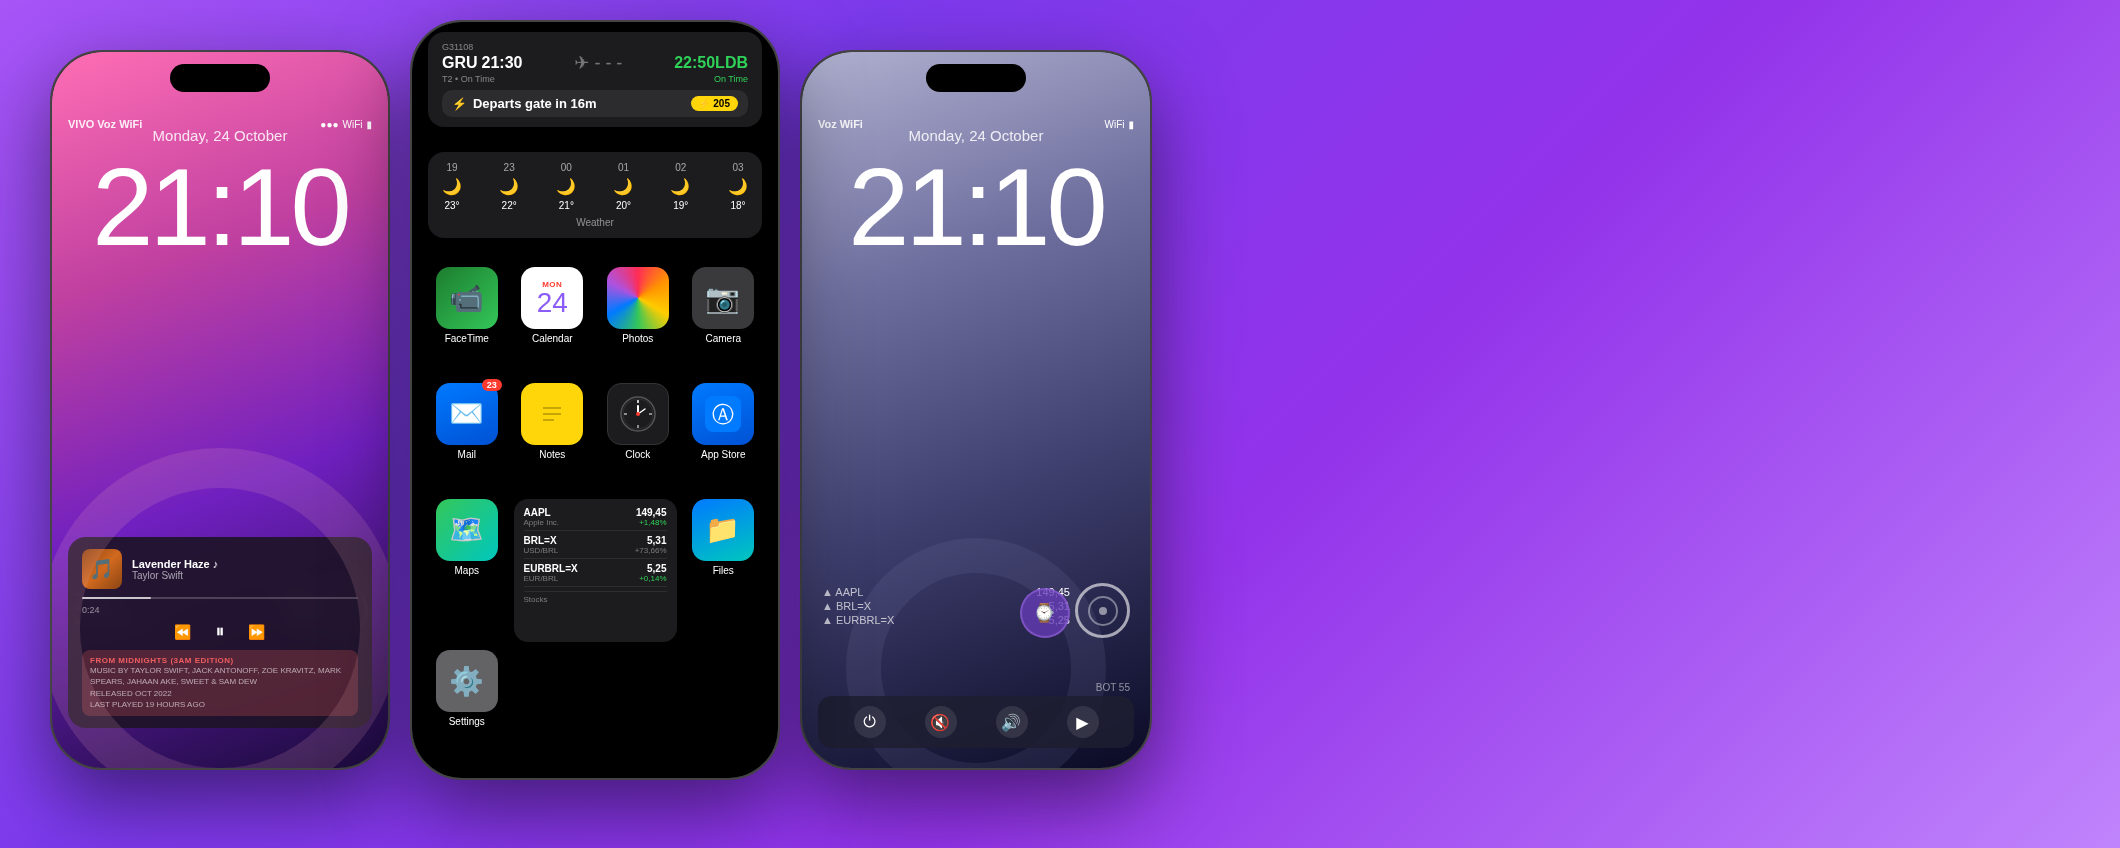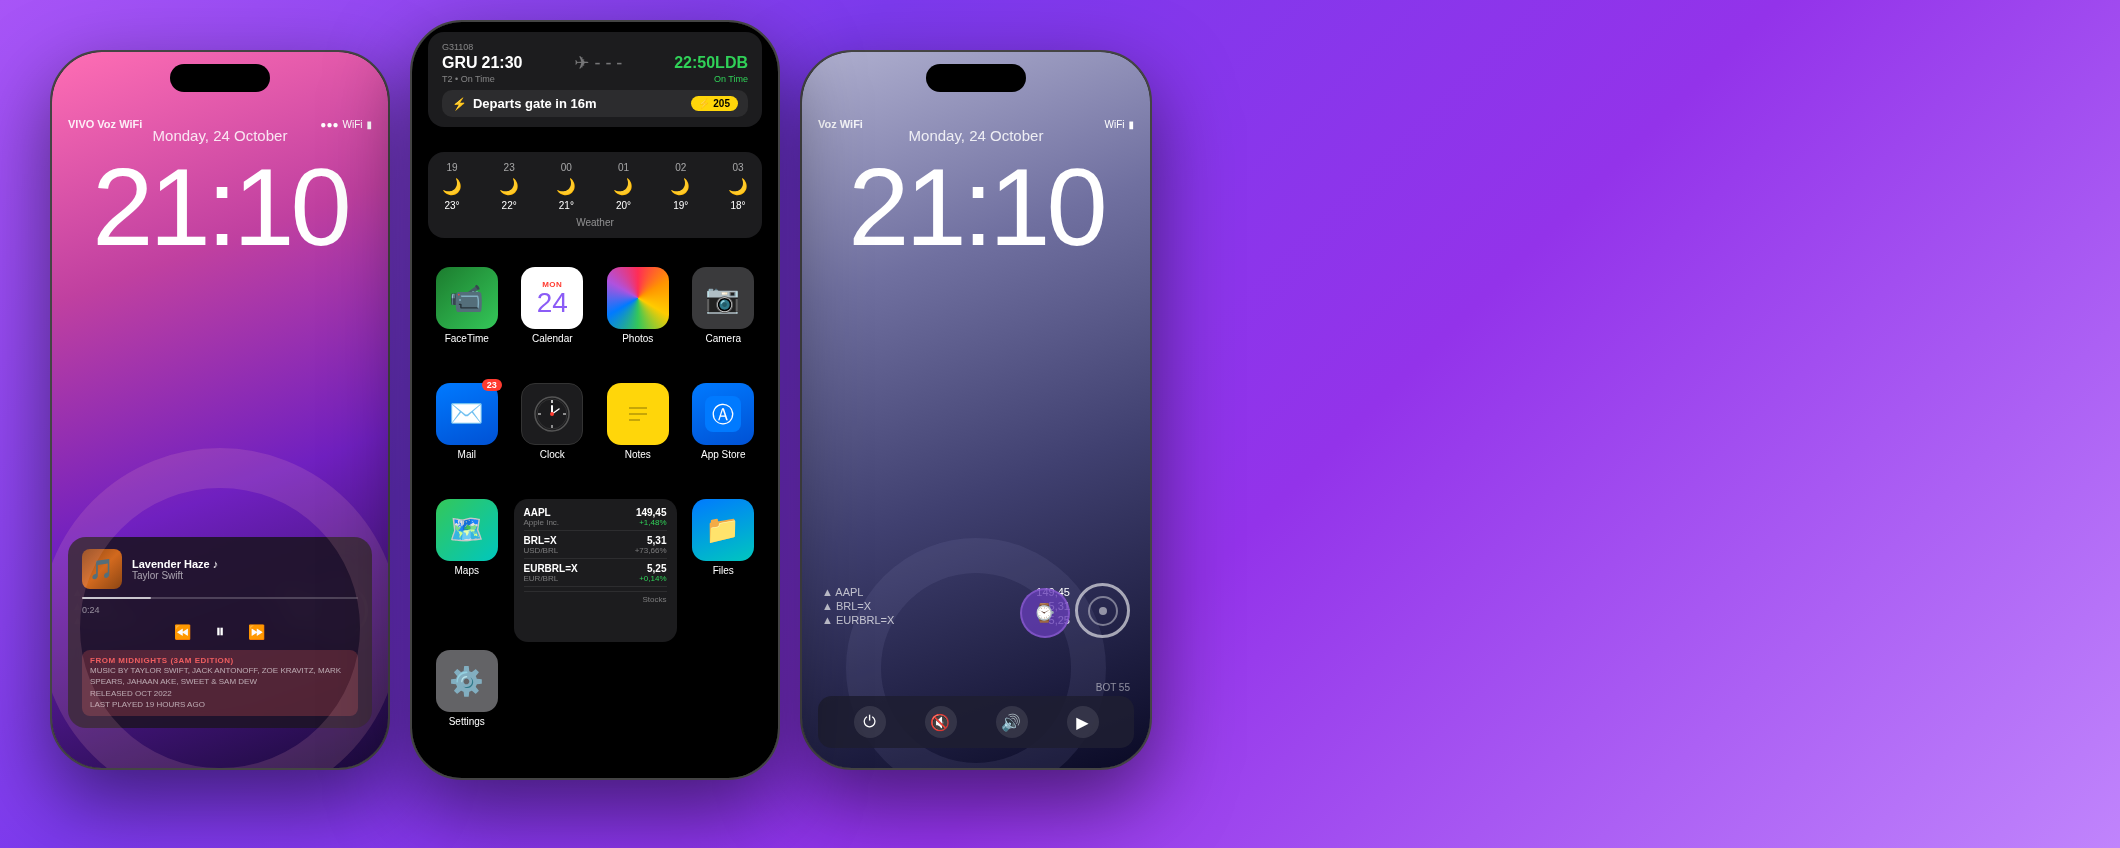--- a/index.html
+++ b/index.html
@@ -693,49 +693,49 @@
 
         <div class="app-item">
           <div class="app-icon mail" style="position:relative;">
             <span style="font-size:28px;">✉️</span>
             <span class="badge">23</span>
           </div>
           <span class="app-label">Mail</span>
         </div>
 
         <div class="app-item">
-          <div class="app-icon clock">
-            <svg width="38" height="38" viewBox="0 0 38 38">
-              <circle cx="19" cy="19" r="17" fill="#1c1c1e" stroke="#555" stroke-width="1.5"></circle>
-              <circle cx="19" cy="19" r="15" fill="none" stroke="#444" stroke-width="0.5"></circle>
-
-              <line x1="19" y1="5" x2="19" y2="8" stroke="white" stroke-width="1.5"></line>
-              <line x1="19" y1="30" x2="19" y2="33" stroke="white" stroke-width="1"></line>
-              <line x1="5" y1="19" x2="8" y2="19" stroke="white" stroke-width="1"></line>
-              <line x1="30" y1="19" x2="33" y2="19" stroke="white" stroke-width="1"></line>
-
-              <line x1="19" y1="19" x2="19" y2="11" stroke="white" stroke-width="2" stroke-linecap="round"></line>
-
-              <line x1="19" y1="19" x2="26" y2="14" stroke="white" stroke-width="1.5" stroke-linecap="round"></line>
-              <circle cx="19" cy="19" r="2" fill="#ff3b30"></circle>
-            </svg>
-          </div>
-          <span class="app-label">Clock</span>
-        </div>
-
-        <div class="app-item">
           <div class="app-icon notes">
             <svg width="36" height="36" viewBox="0 0 36 36">
               <rect x="4" y="2" width="28" height="32" rx="4" fill="#ffd60a"></rect>
               <line x1="9" y1="12" x2="27" y2="12" stroke="rgba(0,0,0,0.3)" stroke-width="1.5"></line>
               <line x1="9" y1="18" x2="27" y2="18" stroke="rgba(0,0,0,0.3)" stroke-width="1.5"></line>
               <line x1="9" y1="24" x2="20" y2="24" stroke="rgba(0,0,0,0.3)" stroke-width="1.5"></line>
             </svg>
           </div>
           <span class="app-label">Notes</span>
+        </div>
+
+        <div class="app-item">
+          <div class="app-icon clock">
+            <svg width="38" height="38" viewBox="0 0 38 38">
+              <circle cx="19" cy="19" r="17" fill="#1c1c1e" stroke="#555" stroke-width="1.5"></circle>
+              <circle cx="19" cy="19" r="15" fill="none" stroke="#444" stroke-width="0.5"></circle>
+
+              <line x1="19" y1="5" x2="19" y2="8" stroke="white" stroke-width="1.5"></line>
+              <line x1="19" y1="30" x2="19" y2="33" stroke="white" stroke-width="1"></line>
+              <line x1="5" y1="19" x2="8" y2="19" stroke="white" stroke-width="1"></line>
+              <line x1="30" y1="19" x2="33" y2="19" stroke="white" stroke-width="1"></line>
+
+              <line x1="19" y1="19" x2="19" y2="11" stroke="white" stroke-width="2" stroke-linecap="round"></line>
+
+              <line x1="19" y1="19" x2="26" y2="14" stroke="white" stroke-width="1.5" stroke-linecap="round"></line>
+              <circle cx="19" cy="19" r="2" fill="#ff3b30"></circle>
+            </svg>
+          </div>
+          <span class="app-label">Clock</span>
         </div>
 
         <div class="app-item">
           <div class="app-icon appstore">
             <svg width="36" height="36" viewBox="0 0 36 36">
               <rect width="36" height="36" rx="8" fill="#007aff"></rect>
               <text x="18" y="26" text-anchor="middle" font-size="22" fill="white">Ⓐ</text>
             </svg>
           </div>
           <span class="app-label">App Store</span>
@@ -773,21 +773,21 @@
           <div class="stock-item">
             <div>
               <div class="si-name">EURBRL=X</div>
               <div class="si-sub">EUR/BRL</div>
             </div>
             <div style="text-align:right;">
               <div class="si-price">5,25</div>
               <div class="si-change-green">+0,14%</div>
             </div>
           </div>
-          <div style="color:rgba(255,255,255,0.4);font-size:8px;text-align:right;border-top:1px solid rgba(255,255,255,0.08);padding-top:3px;">Stocks</div>
+          <div style="color:rgba(255,255,255,0.4);font-size:8px;text-align:left;border-top:1px solid rgba(255,255,255,0.08);padding-top:3px;">Stocks</div>
         </div>
 
         <div class="app-item">
           <div class="app-icon files">
             <span style="font-size:28px;">📁</span>
           </div>
           <span class="app-label">Files</span>
         </div>
 
         <div class="app-item">

